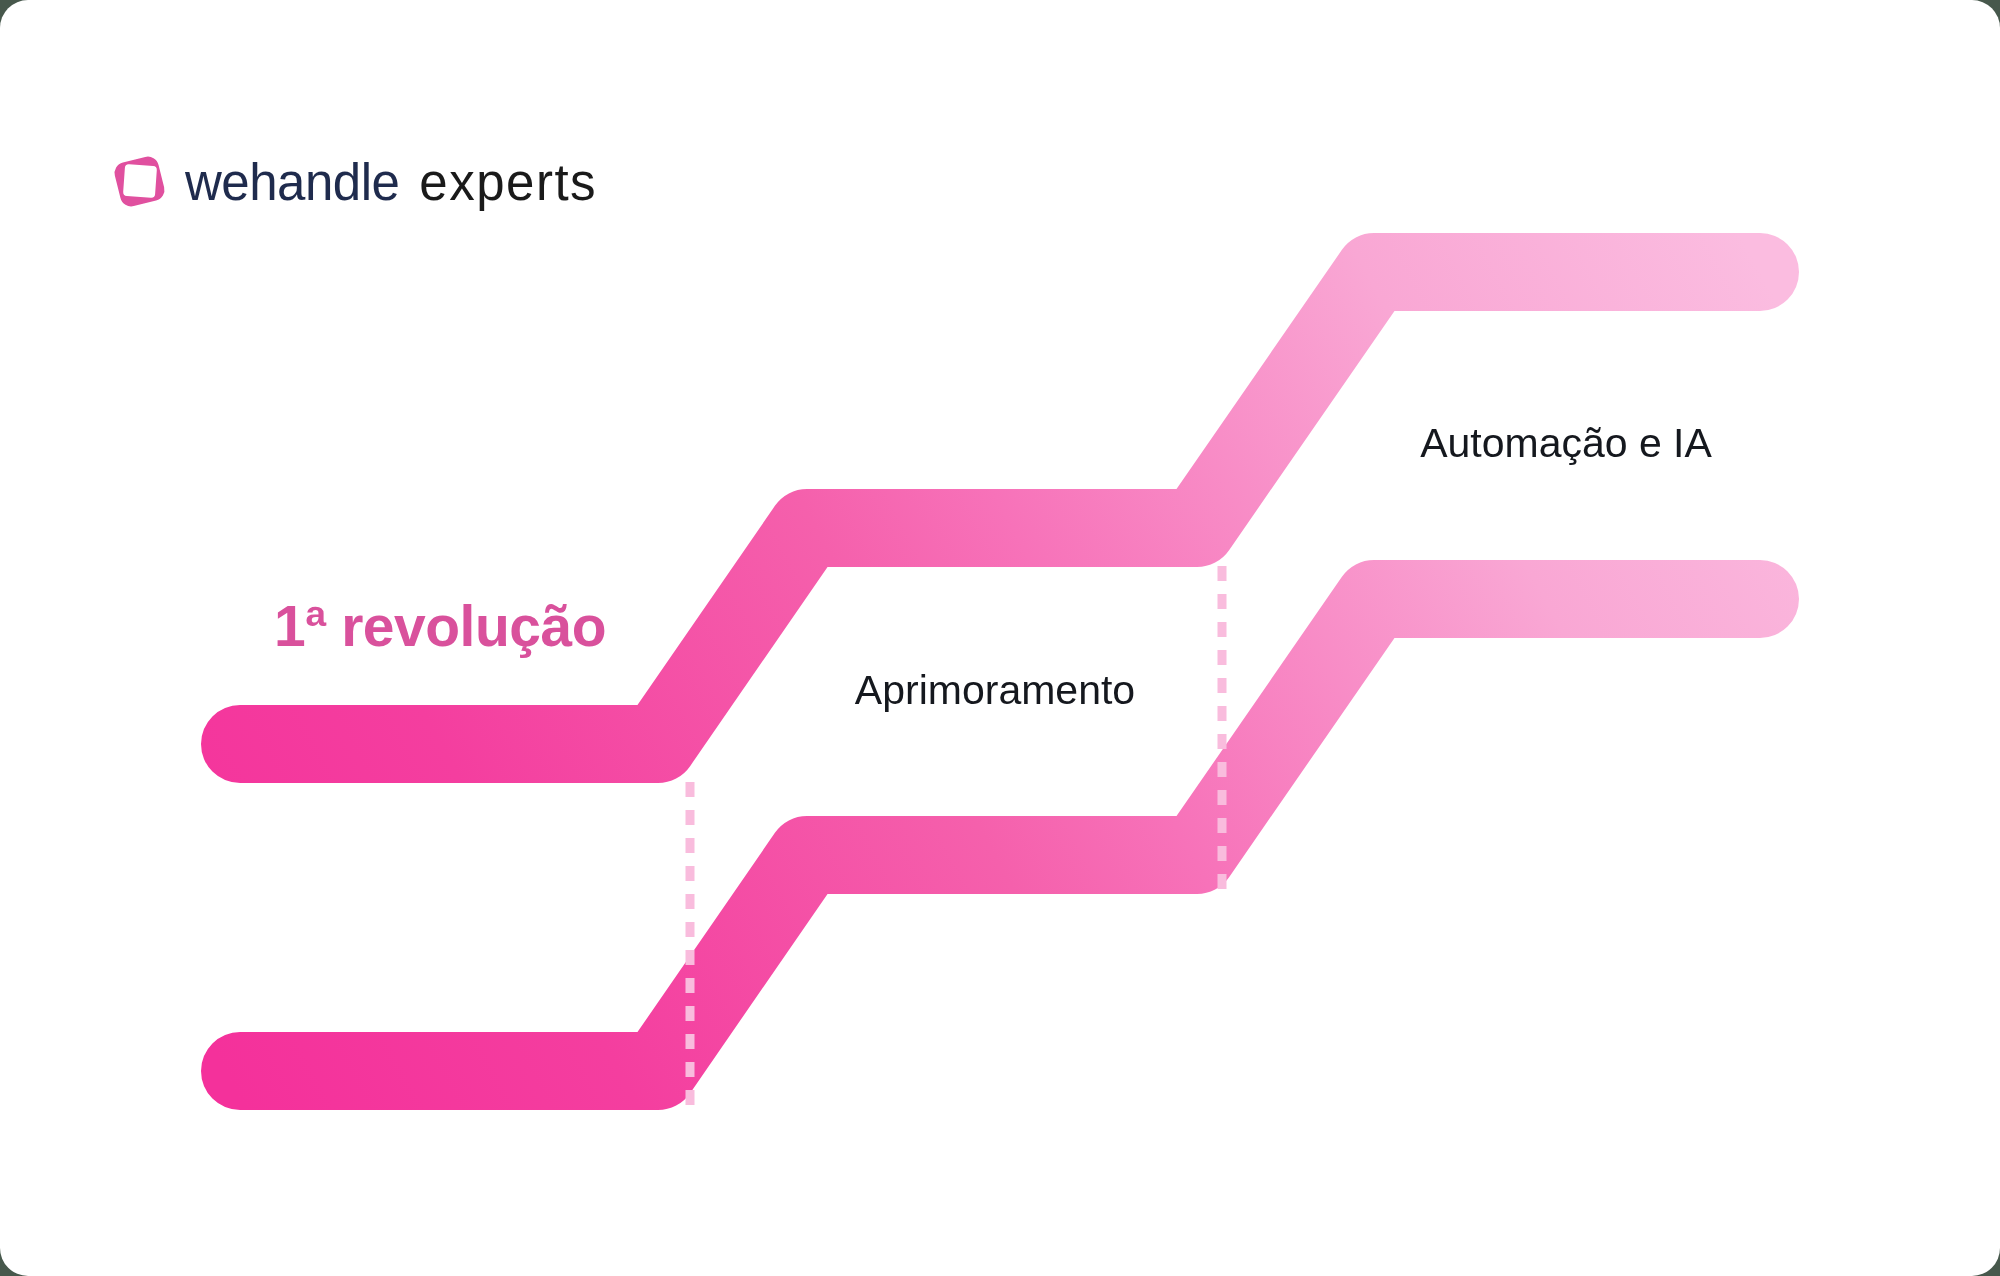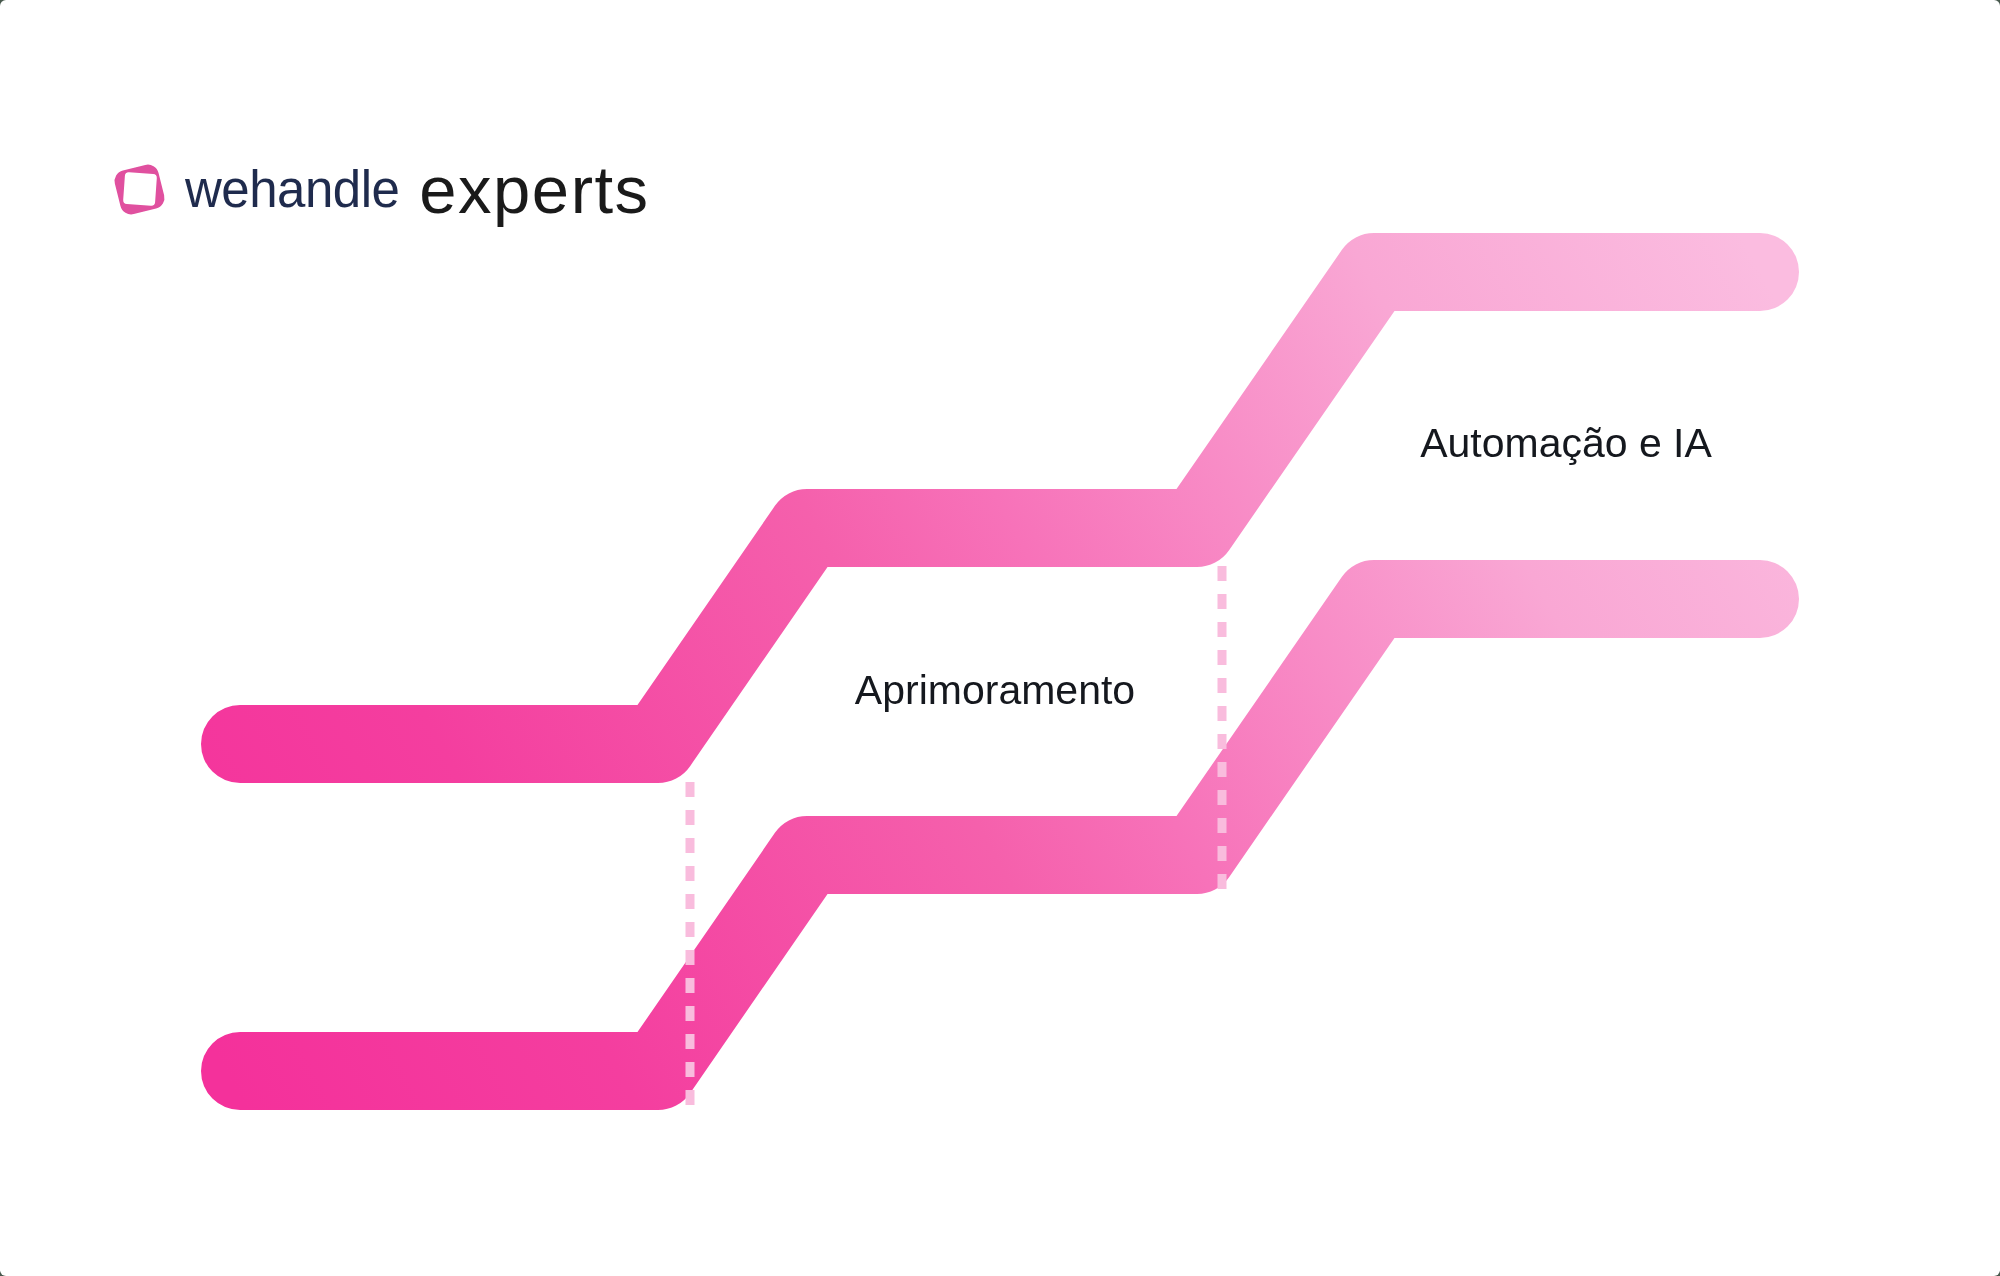--- a/index.html
+++ b/index.html
@@ -5,21 +5,21 @@
   html,body{margin:0;padding:0;}
   body{
     width:2000px;height:1276px;
     background:var(--page-bg,#47584C);
     font-family:"Liberation Sans",sans-serif;
     position:relative;
   }
   .card{
     position:absolute;inset:0;
     background:var(--card-bg,#fff);
-    border-radius:6px;
+    border-radius:28px;
     overflow:hidden;
   }
   .stairs-svg{position:absolute;left:0;top:0;}
   
   .brand{
     position:absolute;left:113px;top:156px;
     display:flex;align-items:center;gap:16px;
   }
   .logo-icon{position:relative;width:56px;height:52px;flex:0 0 auto;}
   .logo-outer{
@@ -29,21 +29,21 @@
   }
   .logo-inner{
     position:absolute;left:11px;top:9px;width:32px;height:32px;
     background:#fff;border-radius:4px;transform:rotate(4deg);
   }
   .brand-name{
     font-size:51px;font-weight:500;color:var(--brand-navy,#1F2B4D);
     letter-spacing:-0.5px;line-height:1;
   }
   .brand-suffix{
-    font-size:67px;font-weight:300;color:var(--brand-dark,#1A1A1A);
+    font-size:51px;font-weight:300;color:var(--brand-dark,#1A1A1A);
     letter-spacing:1.5px;line-height:1;margin-left:4px;
   }
   
   .stage-title{
     position:absolute;transform:translateX(-50%);
     font-size:57px;font-weight:700;letter-spacing:-0.5px;
     color:var(--title-pink,#D9519C);white-space:nowrap;line-height:1.2;
   }
   #title-1{left:440px;top:592px;}
   #title-2{left:975px;top:390px;}
@@ -86,17 +86,18 @@
 
   <div class="brand">
     <span class="logo-icon">
       <span class="logo-outer"></span>
       <span class="logo-inner"></span>
     </span>
     <span class="brand-name">wehandle</span>
     <span class="brand-suffix">experts</span>
   </div>
 
+  <div class="stage-title" id="title-1">1ª revolução</div>
 
   <div class="stage-label" id="label-2">Aprimoramento</div>
   <div class="stage-label" id="label-3">Automação e IA</div>
 
 </div>
 
 </body></html>

